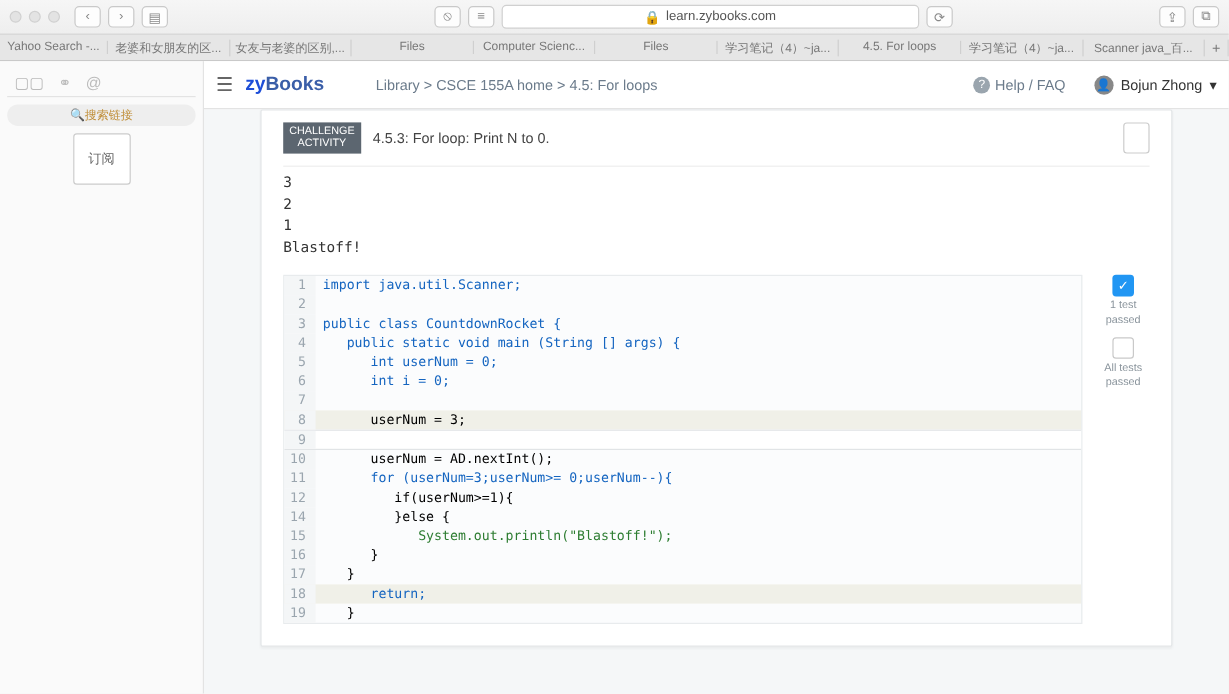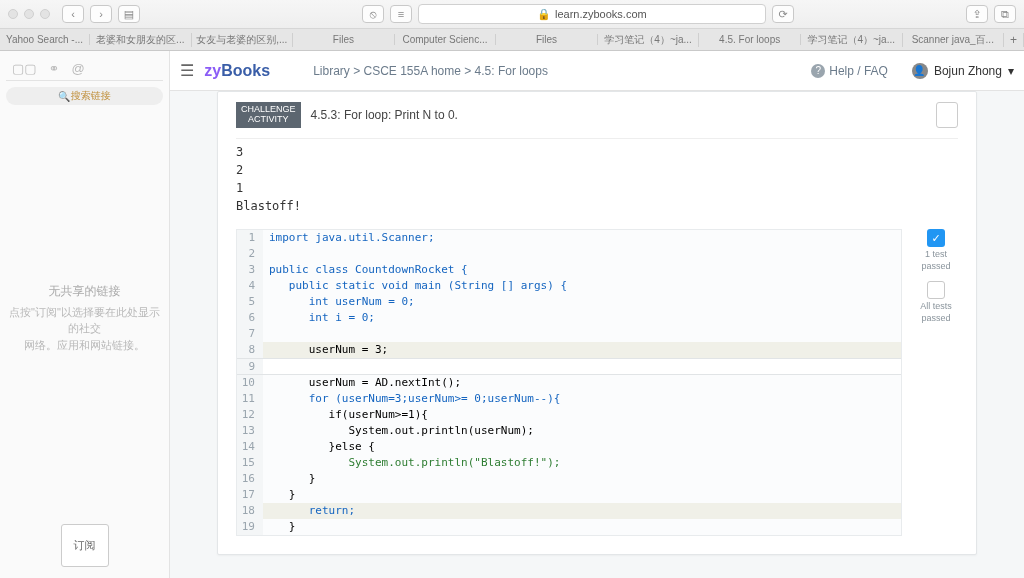--- a/index.html
+++ b/index.html
@@ -20,21 +20,21 @@
   .left-col { width:170px; background:#fafafa; border-right:1px solid #e3e3e3; padding:6px; color:#bbb; font-size:11px; display:flex; flex-direction:column;}
   .reader-icons { display:flex; gap:12px; padding:4px 6px; border-bottom:1px solid #e3e3e3; color:#bbb; font-size:13px;}
   .search-pill { margin:6px 0; height:18px; border-radius:9px; background:#eee; color:#c08f3a; font-size:10px; display:flex; align-items:center; justify-content:center;}
   .left-mid { flex:1; display:flex; flex-direction:column; align-items:center; justify-content:center; text-align:center; color:#b8b8b8; font-size:11px; line-height:1.5;}
   .left-mid .h { color:#aaa; font-size:12px; margin-bottom:4px;}
   .sub-btn { align-self:center; padding:13px 12px; border:1px solid #ccc; border-radius:3px; color:#666; font-size:11px; background:#fff; margin-bottom:6px;}
   .main-col { flex:1; background:#f5f7f8; display:flex; flex-direction:column;}
   .header { height:40px; background:#fff; border-bottom:1px solid #e3e3e3; display:flex; align-items:center; padding:0 10px; gap:10px;}
   .hamburger { font-size:16px; color:#666; cursor:pointer;}
   .logo { font-size:16px; font-weight:bold;}
-  .logo .zy { color:#8b5cf6;}
+  .logo .zy { color:#1d4ed8;}
   .logo .books { color:#3a5ea8;}
   .breadcrumb { color:#6b7b8b; font-size:12px;margin-left:33px;}
   .hspace { flex:1;}
   .help { display:flex; align-items:center; gap:4px; color:#6b7b8b; font-size:12px;}
   .qicon { width:14px;height:14px;border-radius:50%;background:#9aa5ae;color:#fff;display:flex;align-items:center;justify-content:center;font-size:10px;}
   .user { display:flex; align-items:center; gap:6px; color:#333; font-size:12px; margin-left:14px;}
   .uicon { width:16px;height:16px;border-radius:50%;background:#888;color:#fff;display:flex;align-items:center;justify-content:center;font-size:10px;}
   .content { flex:1; overflow:auto; padding:0 18px 10px 18px;}
   .card { background:#fff; border:1px solid #e3e6e8; border-radius:2px; box-shadow:0 1px 2px rgba(0,0,0,.04); padding:0 18px 18px 18px; margin:0 auto; max-width: 760px;}
   .act-head { display:flex; align-items:center; gap:10px; padding:10px 0; border-bottom:1px solid #eee;}
@@ -100,25 +100,20 @@
   <div class="left-col">
     <div class="reader-icons">
       <span>▢▢</span>
       <span>⚭</span>
       <span>@</span>
     </div>
     <div class="search-pill">
       <span>🔍 </span>
       <span>搜索链接</span>
     </div>
-    <div class="left-mid">
-      <div class="h">无共享的链接</div>
-      <div>点按"订阅"以选择要在此处显示的社交</div>
-      <div>网络。应用和网站链接。</div>
-    </div>
     <div class="sub-btn">订阅</div>
   </div>
 
   <div class="main-col">
     <div class="header">
       <span class="hamburger">☰</span>
       <span class="logo">
         <span class="zy">zy</span><span class="books">Books</span>
       </span>
       <span class="breadcrumb">Library &gt; CSCE 155A home &gt; 4.5: For loops</span>
@@ -195,24 +190,20 @@
                 </div>
               <div class="row">
                   <div class="ln">11</div>
                   <div class="tx"><span class="kw">      for (userNum=3;userNum&gt;= 0;userNum--){</span></div>
                 </div>
               <div class="row">
                   <div class="ln">12</div>
                   <div class="tx">         if(userNum&gt;=1){</div>
                 </div>
               <div class="row">
-                  <div class="ln">13</div>
-                  <div class="tx">            System.out.println(userNum);</div>
-                </div>
-              <div class="row">
                   <div class="ln">14</div>
                   <div class="tx">         }else {</div>
                 </div>
               <div class="row">
                   <div class="ln">15</div>
                   <div class="tx"><span class="str">            System.out.println("Blastoff!");</span></div>
                 </div>
               <div class="row">
                   <div class="ln">16</div>
                   <div class="tx">      }</div>

